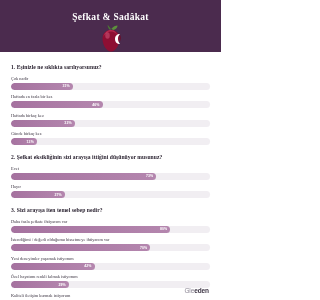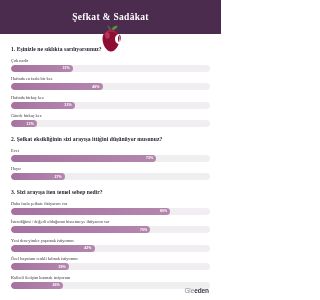--- a/index.html
+++ b/index.html
@@ -12,21 +12,21 @@
   body {
     font-family: "Liberation Serif", serif;
     background: #ffffff;
     overflow: hidden;
     position: relative;
   }
 
   
   .header {
     width: 100%;
-    height: 34px;
+    height: 52px;
     background: #4b2b4e;
     position: relative;
   }
 
   .header-title {
     position: absolute;
     left: 0;
     right: 0;
     top: 12px;
     text-align: center;

